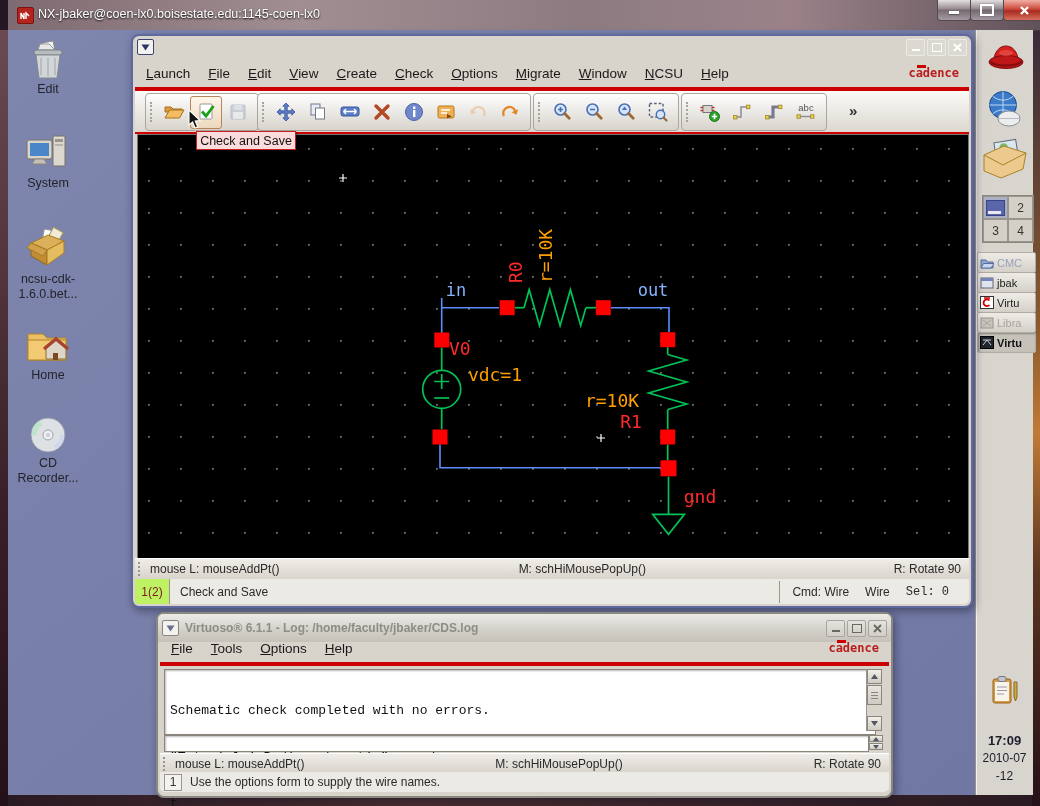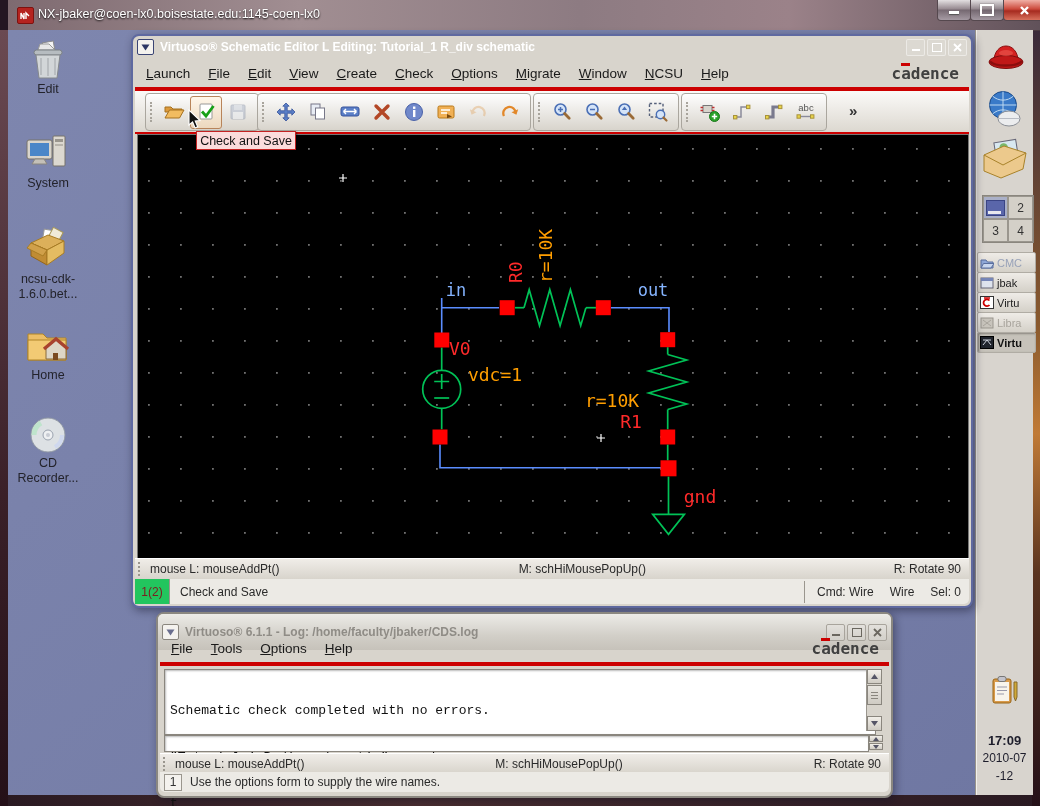--- a/index.html
+++ b/index.html
@@ -44,21 +44,21 @@
   .ttext{font-size:12px;font-weight:bold;margin-left:6px;white-space:nowrap;overflow:hidden;}
   .tbar.blue .ttext{color:#fff;}
   .tbar.gray .ttext{color:#8f8c86;}
   .wicon{width:15px;height:14px;background:#f4f2ee;border:1px solid #3a4474;border-radius:2px;display:flex;align-items:center;justify-content:center;}
   .wbtns{margin-left:auto;display:flex;gap:2px;}
   .wbtn{width:17px;height:15px;display:flex;align-items:center;justify-content:center;border:1px solid rgba(255,255,255,.45);border-radius:2px;background:rgba(255,255,255,.12);}
   .tbar.gray .wbtn{border-color:#a8a49c;}
   .menubar{display:flex;align-items:center;font-size:13.5px;color:#1a1a1a;}
   .mi{display:inline-block;padding:0 9px;}
   .mi::first-letter{text-decoration:underline;}
-  .cadence{font-family:"DejaVu Sans Mono",monospace;font-weight:bold;font-size:16px;color:#404040;letter-spacing:0;position:relative;}
+  .cadence{font-family:"DejaVu Sans Mono",monospace;font-weight:bold;font-size:12px;color:#b91c1c;letter-spacing:0;position:relative;}
   .cadence .mac{position:absolute;left:9px;top:-1px;width:9px;height:3px;background:#c00;}
   .redbar{background:#c00;}
   .statusbar{background:linear-gradient(#f0ede8,#d8d4cc);border-top:1px solid #fff;border-bottom:1px solid #9a968e;
     font-size:12px;color:#2a2a2a;display:flex;align-items:center;}
   .sb-handle{width:4px;height:14px;border-left:2px dotted #9a968e;margin:0 6px 0 3px;}
   .promptbar{background:#eceae5;font-size:12px;color:#2a2a2a;display:flex;align-items:center;border-radius:0 0 5px 5px;}
   .badge{height:100%;display:flex;align-items:center;justify-content:center;border-right:1px solid #9a968e;}
   
   .toolbar{background:linear-gradient(#fbfaf8,#dcd8d0);}
   .grp{position:absolute;top:2px;height:36px;display:flex;align-items:center;padding:0 4px;
@@ -263,21 +263,20 @@
     </div>
   </div>
 
   <div class="abs win active" style="left:131px;top:34px;width:838px;height:570px;">
     <div class="abs tbar blue">
       <div class="wicon">
         <svg width="9" height="7">
             <path d="M0.5 0.5h8L4.5 6.5z" fill="#2c3564"></path>
           </svg>
       </div>
-      <div class="ttext">Virtuoso® Schematic Editor L Editing: Tutorial_1 R_div schematic</div>
       <div class="wbtns">
         <div class="wbtn">
             <div style="width:8px;height:2px;background:#fff;margin-top:6px;"></div>
           </div>
         <div class="wbtn">
             <div style="width:8px;height:7px;border:1.5px solid #fff;"></div>
           </div>
         <div class="wbtn">
             <svg width="9" height="9">
               <path d="M1 1l7 7M8 1l-7 7" stroke="#fff" stroke-width="1.8"></path>
@@ -857,35 +856,35 @@
     </div>
 
     <div class="abs statusbar" style="left:2px;top:522px;right:2px;height:20px;">
       <div class="sb-handle"></div>
       <span>mouse L: mouseAddPt()</span>
       <span style="position:absolute;left:46%;">M: schHiMousePopUp()</span>
       <span style="margin-left:auto;margin-right:8px;">R: Rotate 90</span>
     </div>
 
     <div class="abs promptbar" style="left:2px;top:543px;right:2px;height:25px;">
-      <div class="badge" style="width:34px;background:#22c55e;color:#7a2020;">1(2)</div>
+      <div class="badge" style="width:34px;background:#bef264;color:#7a2020;">1(2)</div>
       <span style="margin-left:10px;">Check and Save</span>
       <span style="margin-left:auto;border-left:1px solid #9a968e;padding:4px 0 4px 12px;">Cmd: Wire</span>
       <span style="padding-left:16px;">Wire</span>
-      <span style="padding:0 8px 0 16px;">Sel: 0</span>
+      <span style="padding:0 20px 0 16px;font-family:Liberation Mono, monospace;">Sel: 0</span>
     </div>
   </div>
 
   <div class="abs tooltip" style="left:196px;top:131px;width:98px;height:17px;">Check and Save</div>
   <svg class="abs" style="left:188px;top:109px;" width="16" height="22">
     <path d="M1 1v15l3.6-3 2.5 6 2.6-1.2-2.5-5.8 4.8-.5z" fill="#111" stroke="#fff" stroke-width="1.1"></path>
   </svg>
 
   <div class="abs win inactive" style="left:156px;top:612px;width:733px;height:182px;">
-    <div class="abs tbar gray" style="height:36px;">
+    <div class="abs tbar gray" style="height:28px;">
       <div class="wicon" style="border-color:#8a867e;">
         <svg width="9" height="7">
             <path d="M0.5 0.5h8L4.5 6.5z" fill="#6a6e8e"></path>
           </svg>
       </div>
       <div class="ttext">Virtuoso® 6.1.1 - Log: /home/faculty/jbaker/CDS.log</div>
       <div class="wbtns">
         <div class="wbtn">
             <div style="width:8px;height:2px;background:#6a675f;margin-top:6px;"></div>
           </div>

